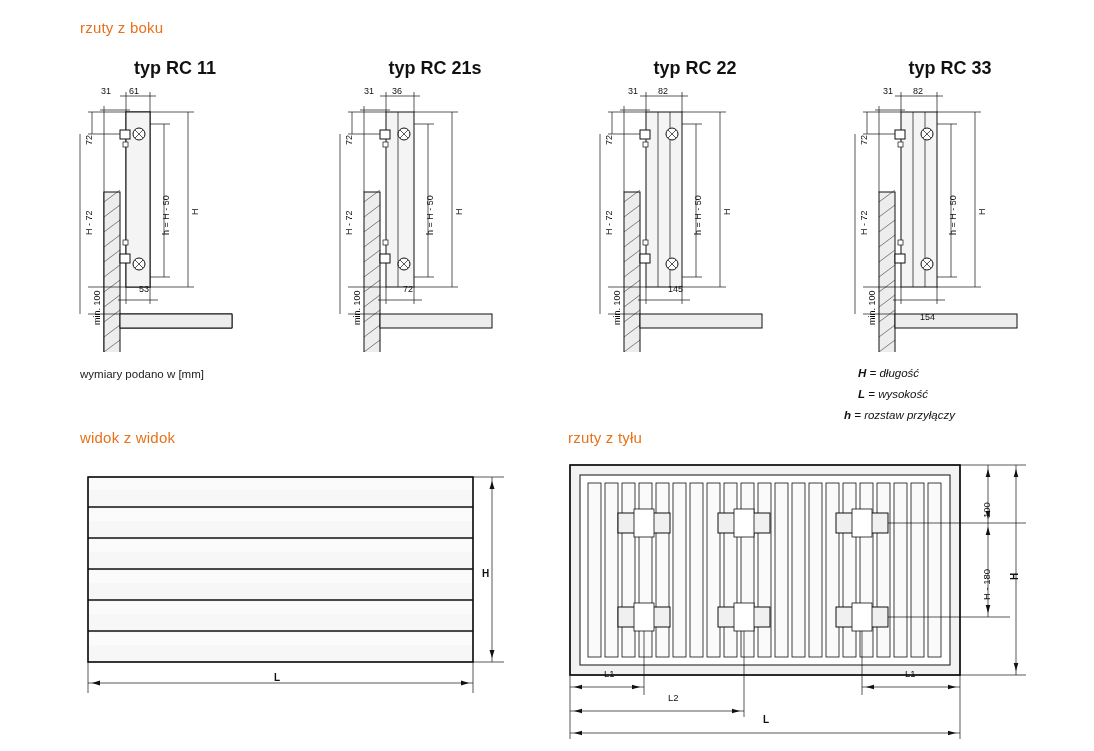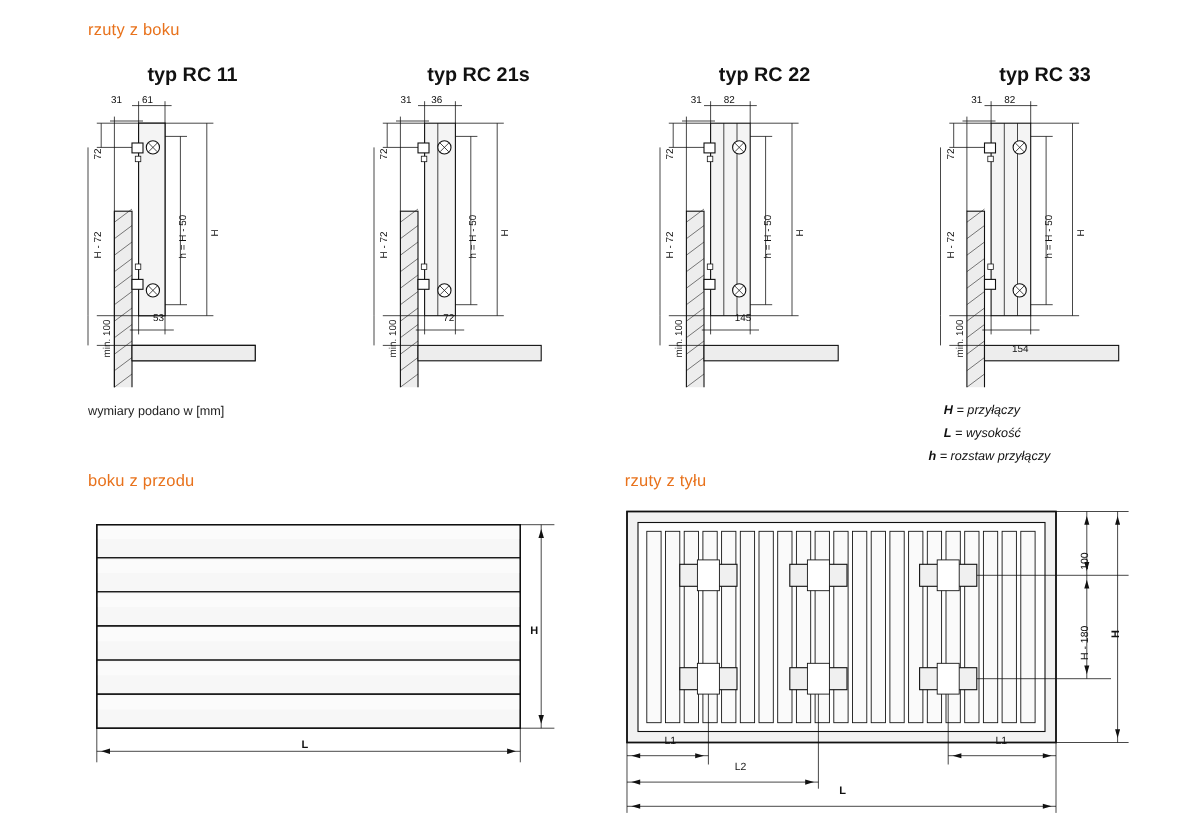--- a/index.html
+++ b/index.html
@@ -336,32 +336,32 @@
 <div class="abs dim rot" style="left:859px;top:235px;">H - 72</div>
 <div class="abs dim rot" style="left:867px;top:325px;">min. 100</div>
 <div class="abs dim rot" style="left:948px;top:235px;">h = H - 50</div>
 <div class="abs dim rot" style="left:977px;top:215px;">H</div>
 <div class="abs dim" style="left:920px;top:268px;margin-top:44px;">154</div>
 
 <div class="abs note" style="left:80px;top:368px;">wymiary podano w [mm]</div>
 
 <div class="abs legend" style="left:858px;top:367px;">
   <b>H</b>
-  <span>= przyłączy</span>
+  <span>= długość</span>
 </div>
 <div class="abs legend" style="left:858px;top:388px;">
   <b>L</b>
   <span>= wysokość</span>
 </div>
 <div class="abs legend" style="left:844px;top:409px;">
   <b>h</b>
   <span>= rozstaw przyłączy</span>
 </div>
 
-<div class="abs section-title" style="left:80px;top:429px;">boku z przodu</div>
+<div class="abs section-title" style="left:80px;top:429px;">widok z widok</div>
 
 <div class="abs" style="left:60px;top:455px;width:460px;height:280px;">
   <svg width="460" height="280" viewBox="0 0 460 280">
 
     <rect x="28" y="22" width="385" height="185" fill="#f7f7f7" stroke="#111" stroke-width="1.2"></rect>
     <g stroke="#111" stroke-width="1">
       <line x1="28" y1="52" x2="413" y2="52"></line>
       <line x1="28" y1="83" x2="413" y2="83"></line>
       <line x1="28" y1="114" x2="413" y2="114"></line>
       <line x1="28" y1="145" x2="413" y2="145"></line>

